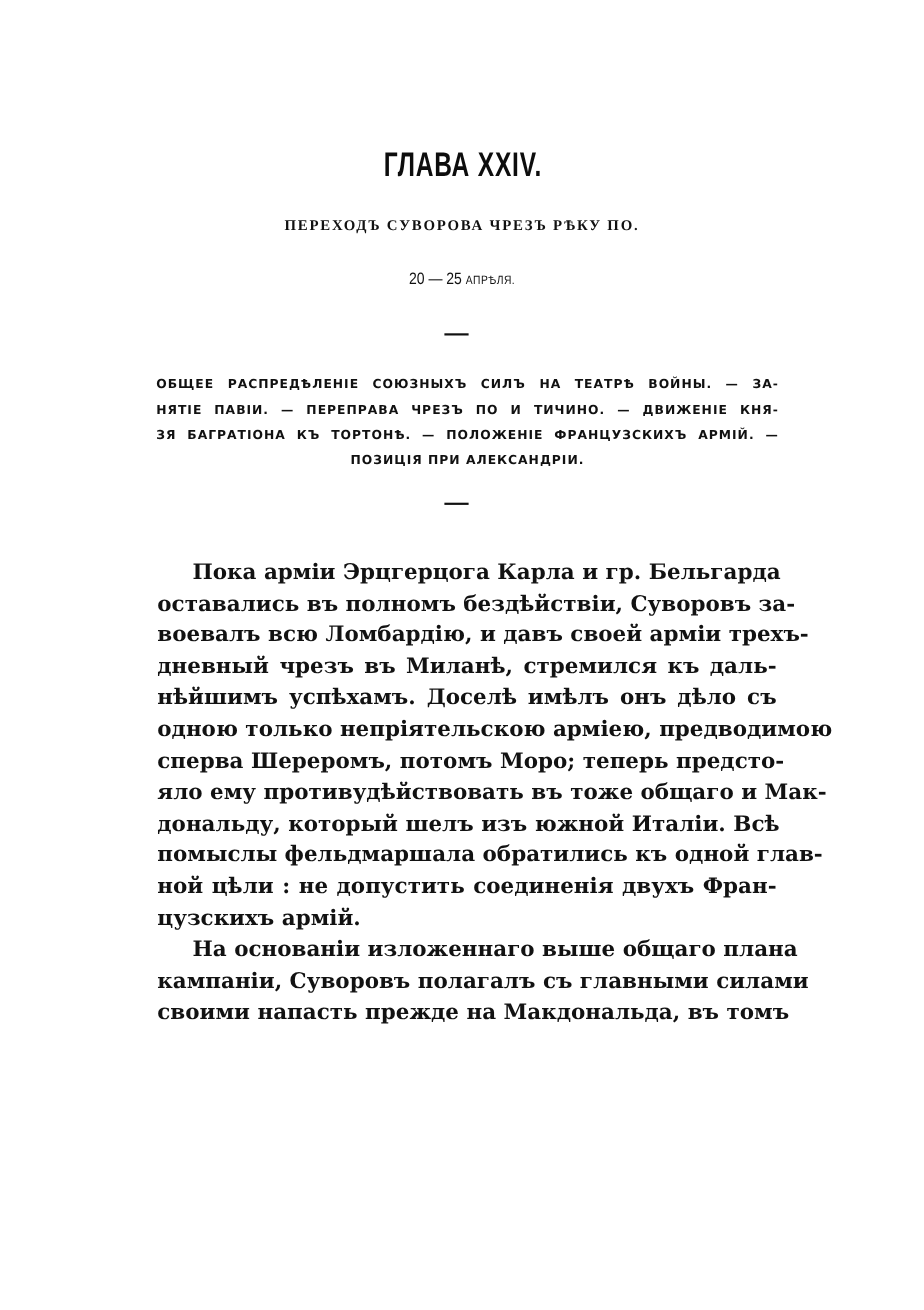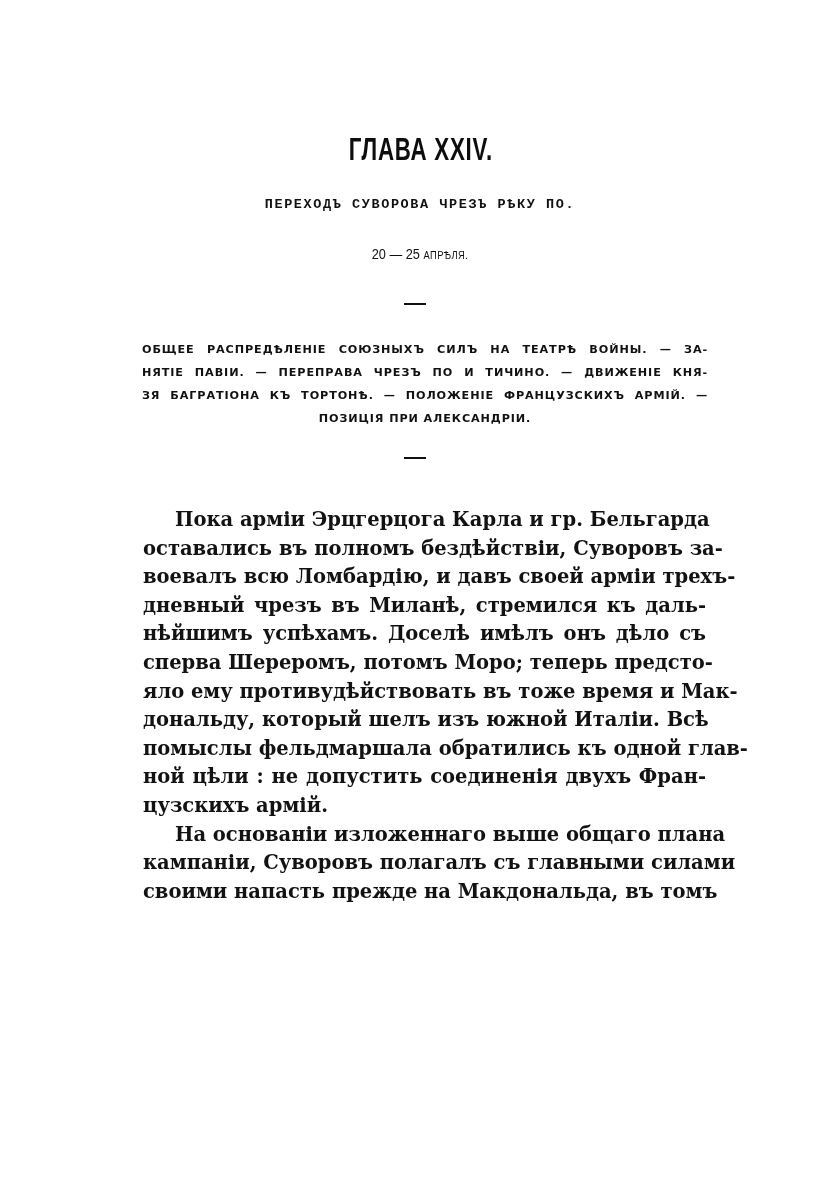--- a/index.html
+++ b/index.html
@@ -32,21 +32,21 @@
       letter-spacing: 1px;
       transform: scaleX(0.72);
       transform-origin: 423px 50%;
       color: #0d0d0d;
     }
     .chapter-subtitle {
       position: absolute;
       left: 0; width: 840px;
       top: 197px;
       text-align: center;
-      font-family: Liberation Mono, monospace;
+      font-family: Liberation Serif, serif;
       font-weight: bold;
       font-size: 13.5px;
       letter-spacing: 1.6px;
       text-transform: uppercase;
     }
     .chapter-dates {
       position: absolute;
       left: 0; width: 840px;
       top: 245px;
       text-align: center;
@@ -140,22 +140,23 @@
 
   <div class="rule r2"></div>
 
   <div class="body-text">
     <div>
       <span class="line indent">Пока арміи Эрцгерцога Карла  и гр. Бельгарда</span>
       <span class="line">оставались въ полномъ бездѣйствіи, Суворовъ за-</span>
       <span class="line">воевалъ всю Ломбардію,  и давъ своей арміи трехъ-</span>
       <span class="line">дневный чрезъ въ Миланѣ,  стремился къ даль-</span>
       <span class="line">нѣйшимъ успѣхамъ. Доселѣ имѣлъ онъ дѣло съ</span>
+      <span class="line">одною только непріятельскою арміею, предводимою</span>
       <span class="line">сперва Шереромъ, потомъ Моро; теперь предсто-</span>
-      <span class="line">яло ему противудѣйствовать въ тоже время и Мак-</span>
+      <span class="line">яло ему противудѣйствовать въ тоже общаго и Мак-</span>
       <span class="line">дональду, который шелъ изъ южной Италіи. Всѣ</span>
       <span class="line">помыслы фельдмаршала обратились къ одной глав-</span>
       <span class="line">ной цѣли : не допустить соединенія двухъ Фран-</span>
       <span class="line last">цузскихъ армій.</span>
     </div>
     <div>
       <span class="line indent">На основаніи изложеннаго выше общаго  плана</span>
       <span class="line">кампаніи, Суворовъ полагалъ съ главными силами</span>
       <span class="line">своими напасть прежде на Макдональда, въ томъ</span>
     </div>

